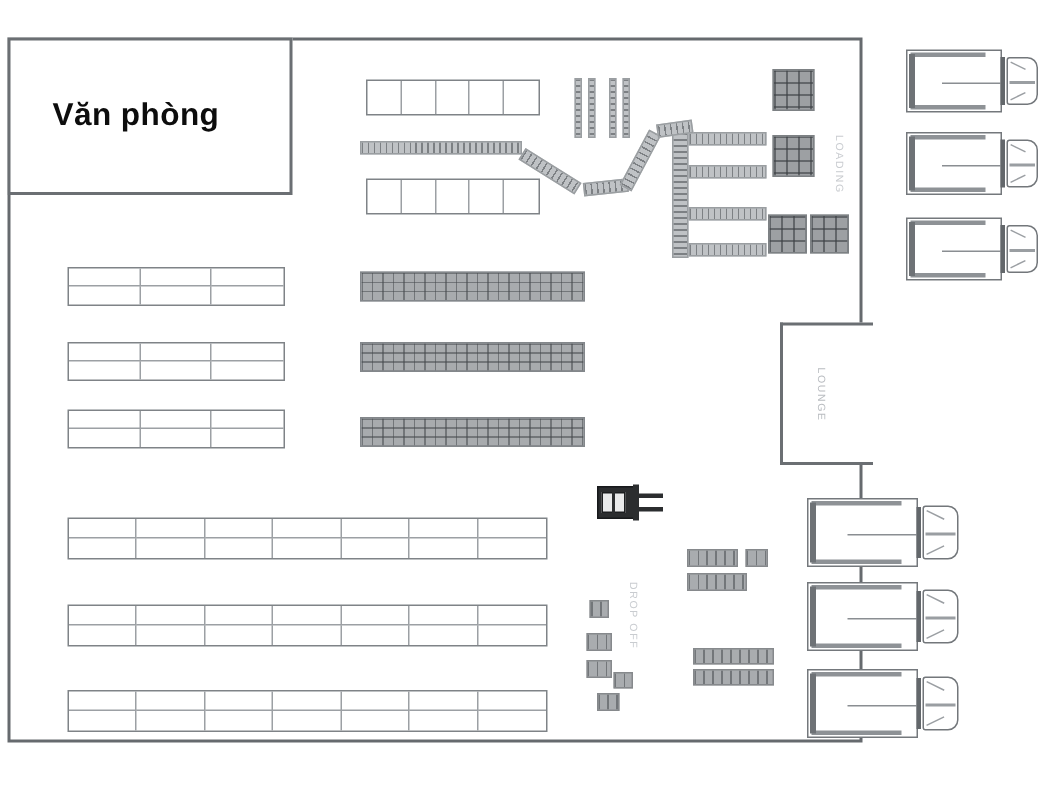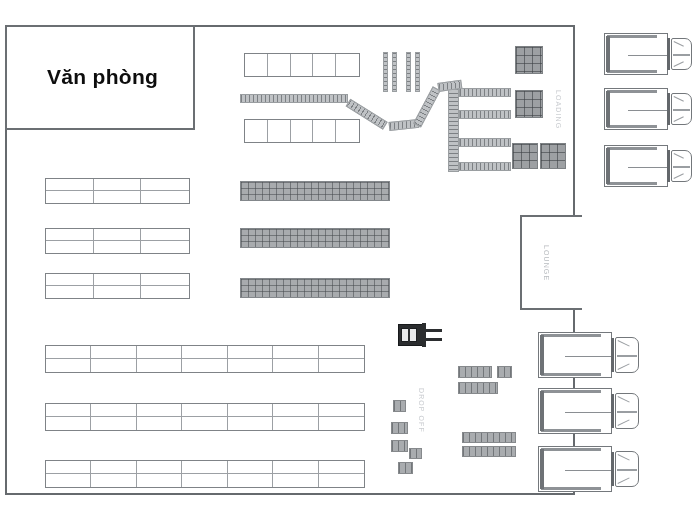--- a/index.html
+++ b/index.html
@@ -193,21 +193,21 @@
   }
 </style>
 </head>
 <body>
 
 <div id="canvas">
 
   <div class="building" id="building" style="left: 5px; top: 25px; width: 570px; height: 470px;"></div>
 
   <div class="room" id="office-room" style="left: 5px; top: 25px; width: 190px; height: 105px;"></div>
-  <div class="office-label" id="office-label" style="left: 47px; top: 65px;">Văn phòng</div>
+  <div class="office-label" id="office-label" style="left: 35px; top: 65px;">Văn phòng</div>
 
   <div class="room room-open-right" id="lounge-room" style="left: 520px; top: 215px; width: 62px; height: 95px;"></div>
   <div class="vlabel" id="lounge-label" style="left: 550px; top: 245px;">LOUNGE</div>
 
   <div class="vlabel dim" id="loading-label" style="left: 562px; top: 90px;">LOADING</div>
 
   <div class="vlabel dim" id="dropoff-label" style="left: 425px; top: 388px;">DROP OFF</div>
 
   <div id="racks-layer">
       <div class="rack" style="left: 244px; top: 53px; width: 116px; height: 24px; grid-template-columns: repeat(5, 1fr); grid-template-rows: repeat(1, 1fr);">

